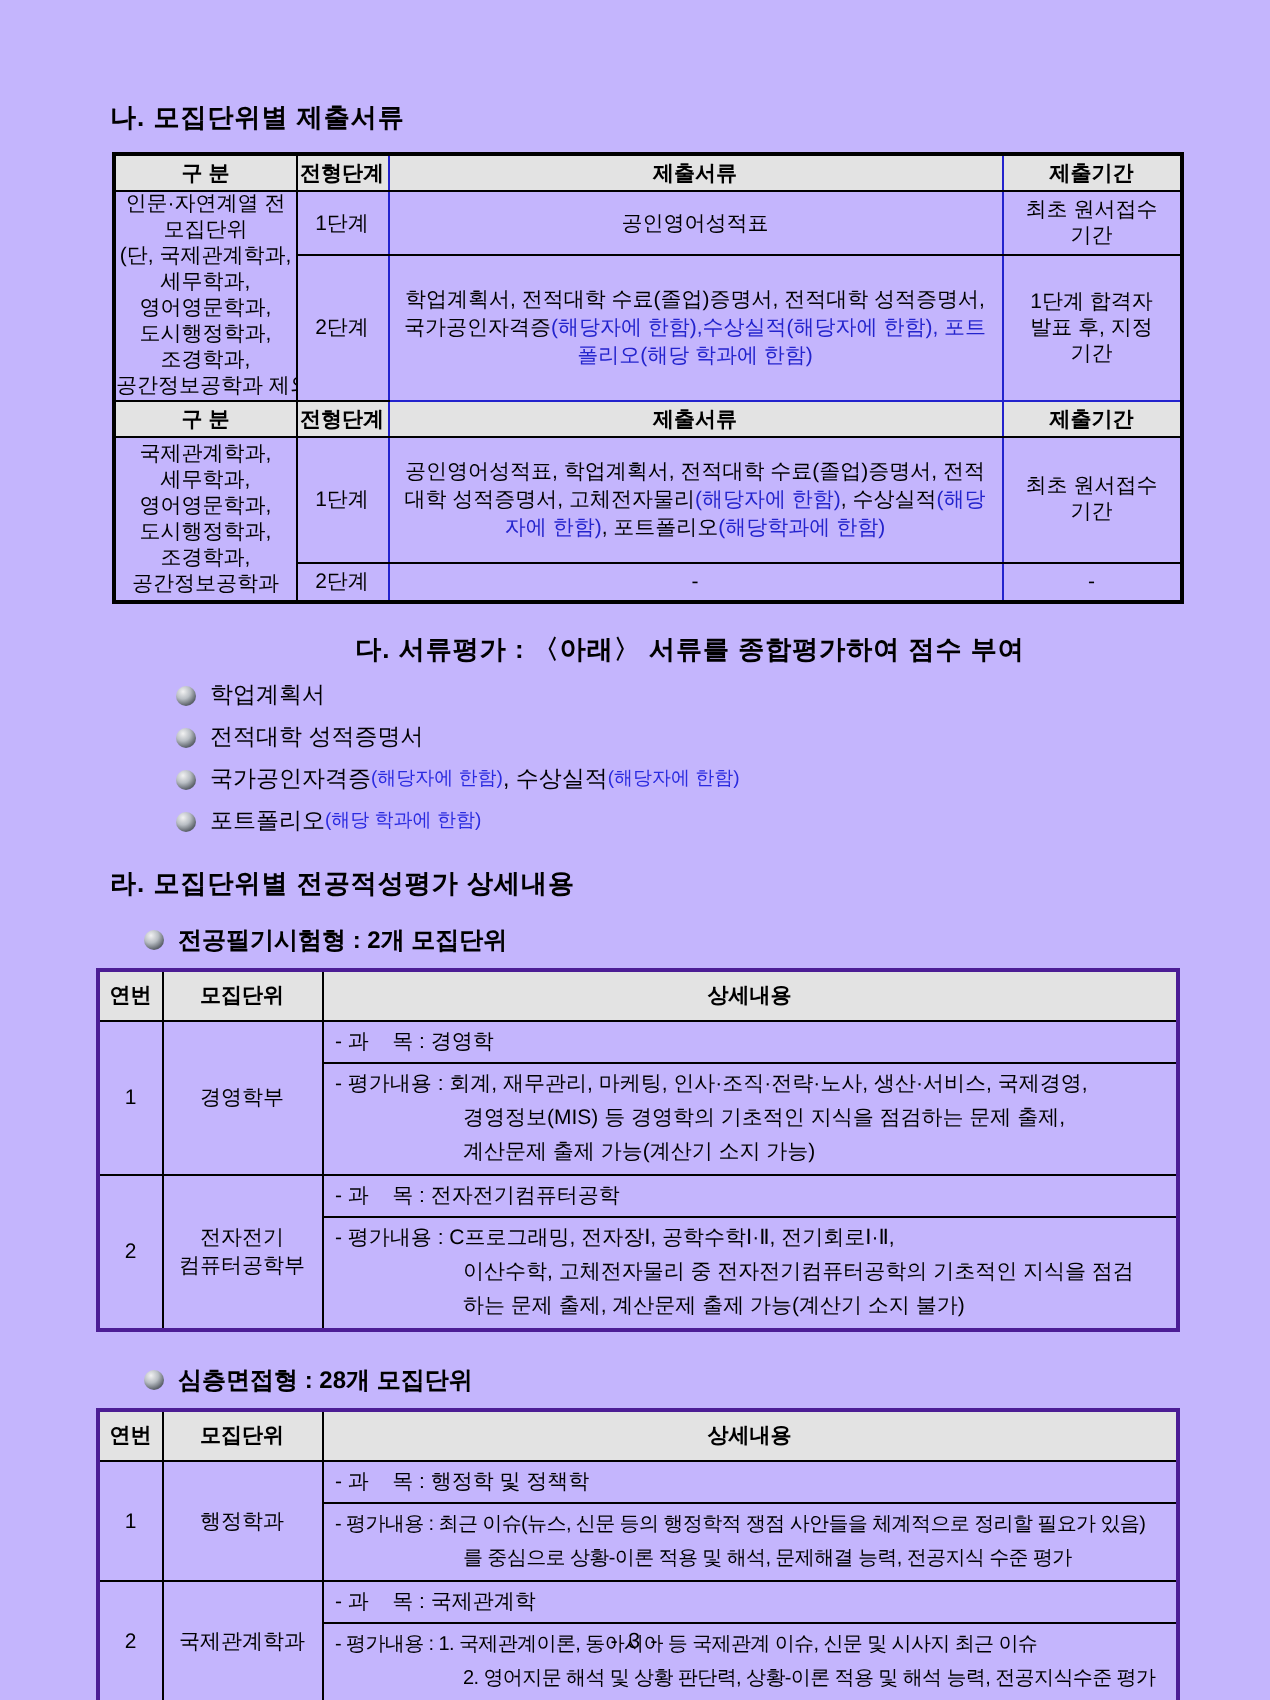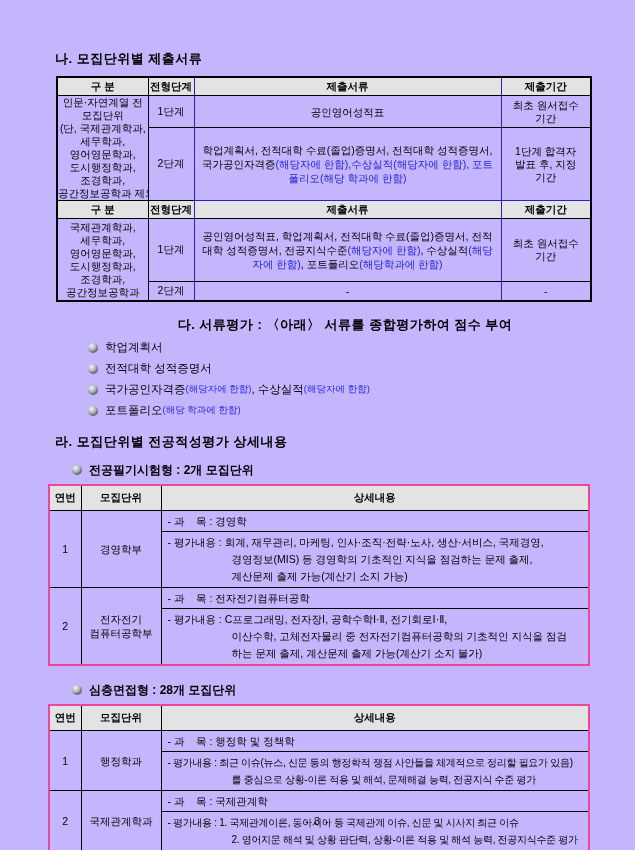--- a/index.html
+++ b/index.html
@@ -41,21 +41,21 @@
     background:radial-gradient(circle at 35% 28%, #f2f2f2, #b9bec4 38%, #5e646c 72%, #3a3f46);
   }
   .bullet-main { font-size:11.5px; white-space:nowrap; }
   .bullet-blue { font-size:9.5px; color:#2a2ae0; white-space:nowrap; }
   .sub-bullet { display:flex; align-items:center; margin-left:72px; height:16px; }
   .sub-bullet .label { font-size:12px; font-weight:bold; white-space:nowrap; }
   #sub-bullet-exam { margin-top:11px; }
   #sub-bullet-interview { margin-top:16px; }
 
   
-  .tblB { width:540px; margin:6px 0 0 48px; border:2px solid #ec4899; font-size:10.5px; }
+  .tblB { width:540px; margin:6px 0 0 48px; border:2px solid #4c1d95; font-size:10.5px; }
   .tblB th { background:#e3e3e3; font-weight:bold; text-align:center; height:24px; }
   .tblB td { vertical-align:middle; }
   .no-cell, .unit-cell { text-align:center; }
   .unit-cell div { line-height:14px; white-space:nowrap; }
   .detail-cell { text-align:left; padding:2px 0 2px 6px;margin-left:24px; }
   .subject-line { white-space:pre; line-height:16px; }
   .r-subject { height:18px; }
   .r-eval3 { height:51px; }
   .r-subject4 { height:20px; }
   .r-eval2a { height:34px; }
@@ -126,21 +126,21 @@
       <td class="gubun-cell" rowspan="2">
         <div>국제관계학과,</div>
         <div>세무학과,</div>
         <div>영어영문학과,</div>
         <div>도시행정학과,</div>
         <div>조경학과,</div>
         <div>공간정보공학과</div>
       </td>
       <td class="bl-r">1단계</td>
       <td class="docs-cell bl-l bl-r">
-        <span>공인영어성적표, 학업계획서, 전적대학 수료(졸업)증명서, 전적대학 성적증명서, 전공지식수준</span><span class="blue-txt">(해당자에 한함)</span><span>, 수상실적</span><span class="blue-txt">(해당자에 한함)</span><span>, 포트폴리오</span><span class="blue-txt">(해당학과에 한함)</span>
+        <span>공인영어성적표, 학업계획서, 전적대학 수료(졸업)증명서, 전적대학 성적증명서, 고체전자물리</span><span class="blue-txt">(해당자에 한함)</span><span>, 수상실적</span><span class="blue-txt">(해당자에 한함)</span><span>, 포트폴리오</span><span class="blue-txt">(해당학과에 한함)</span>
       </td>
       <td class="period-cell bl-l">
         <div>최초 원서접수</div>
         <div>기간</div>
       </td>
     </tr>
     <tr class="rA-4">
       <td class="bl-r">2단계</td>
       <td class="docs-cell bl-l bl-r">-</td>
       <td class="period-cell bl-l">-</td>

